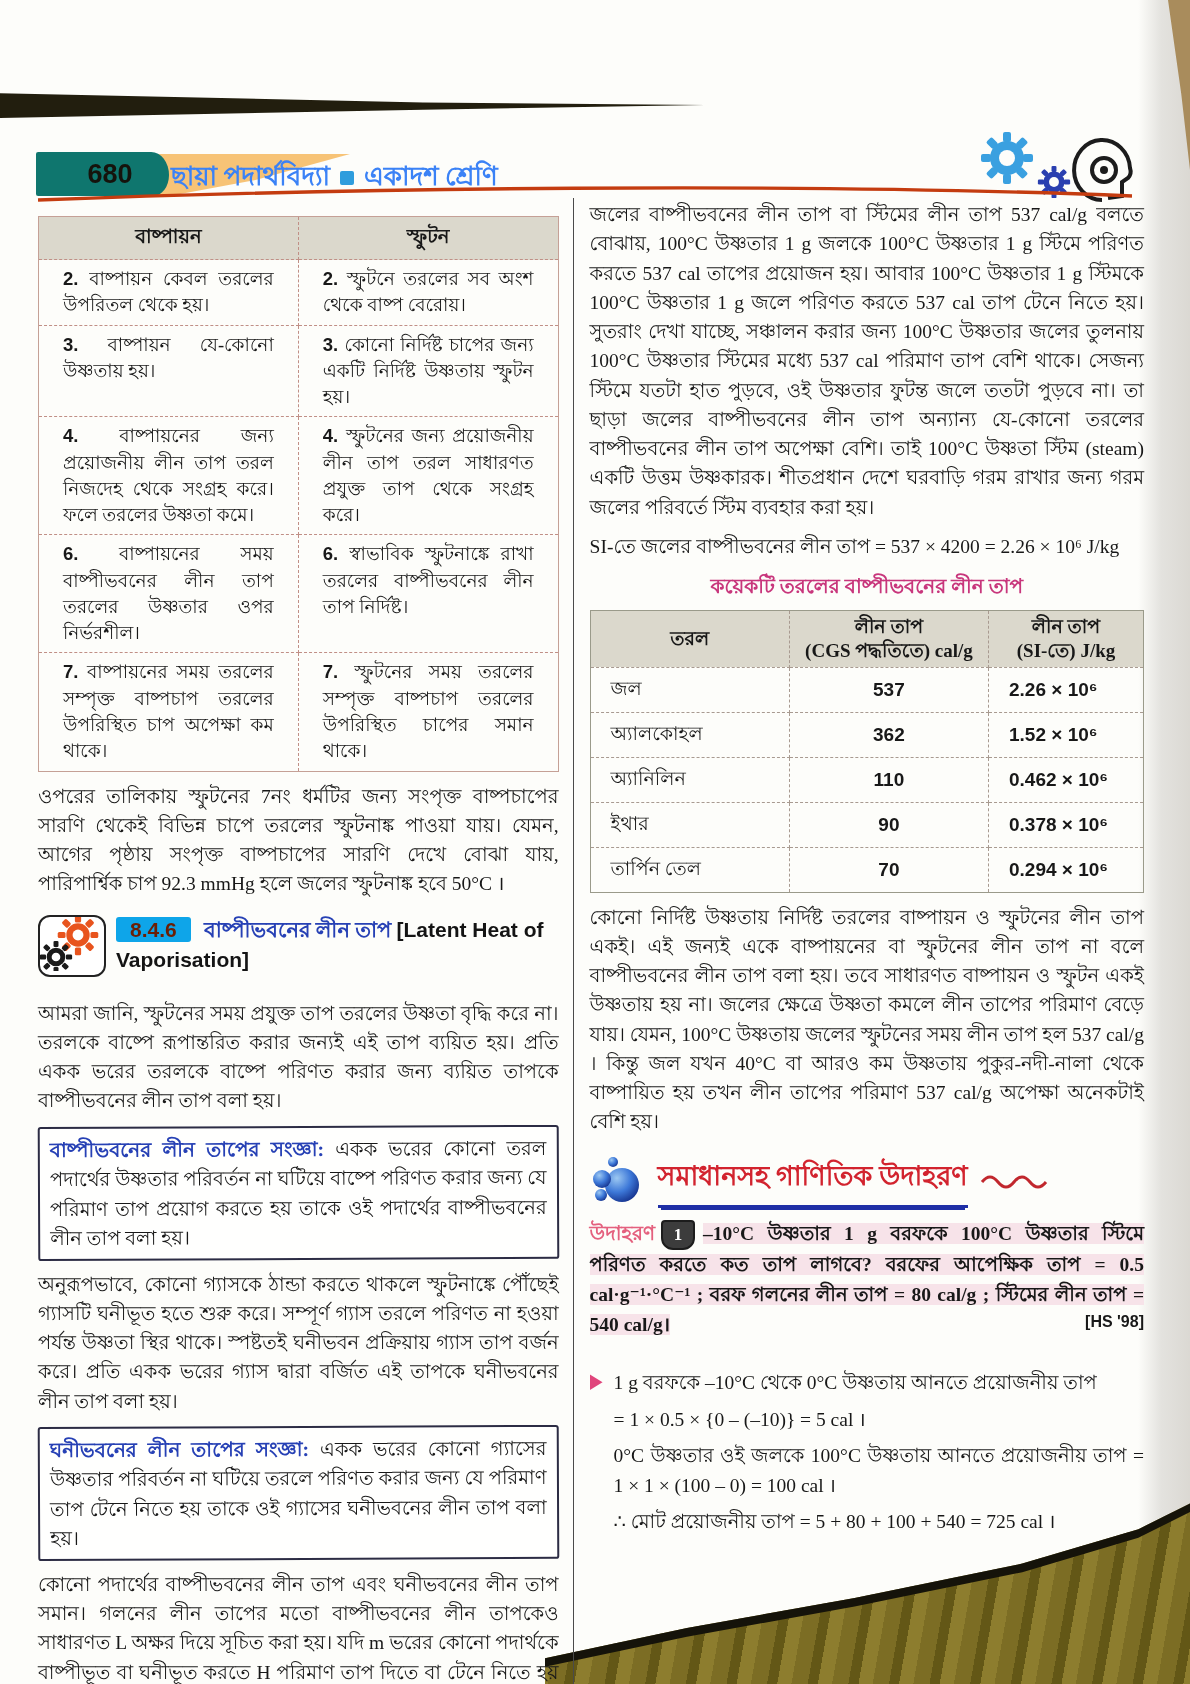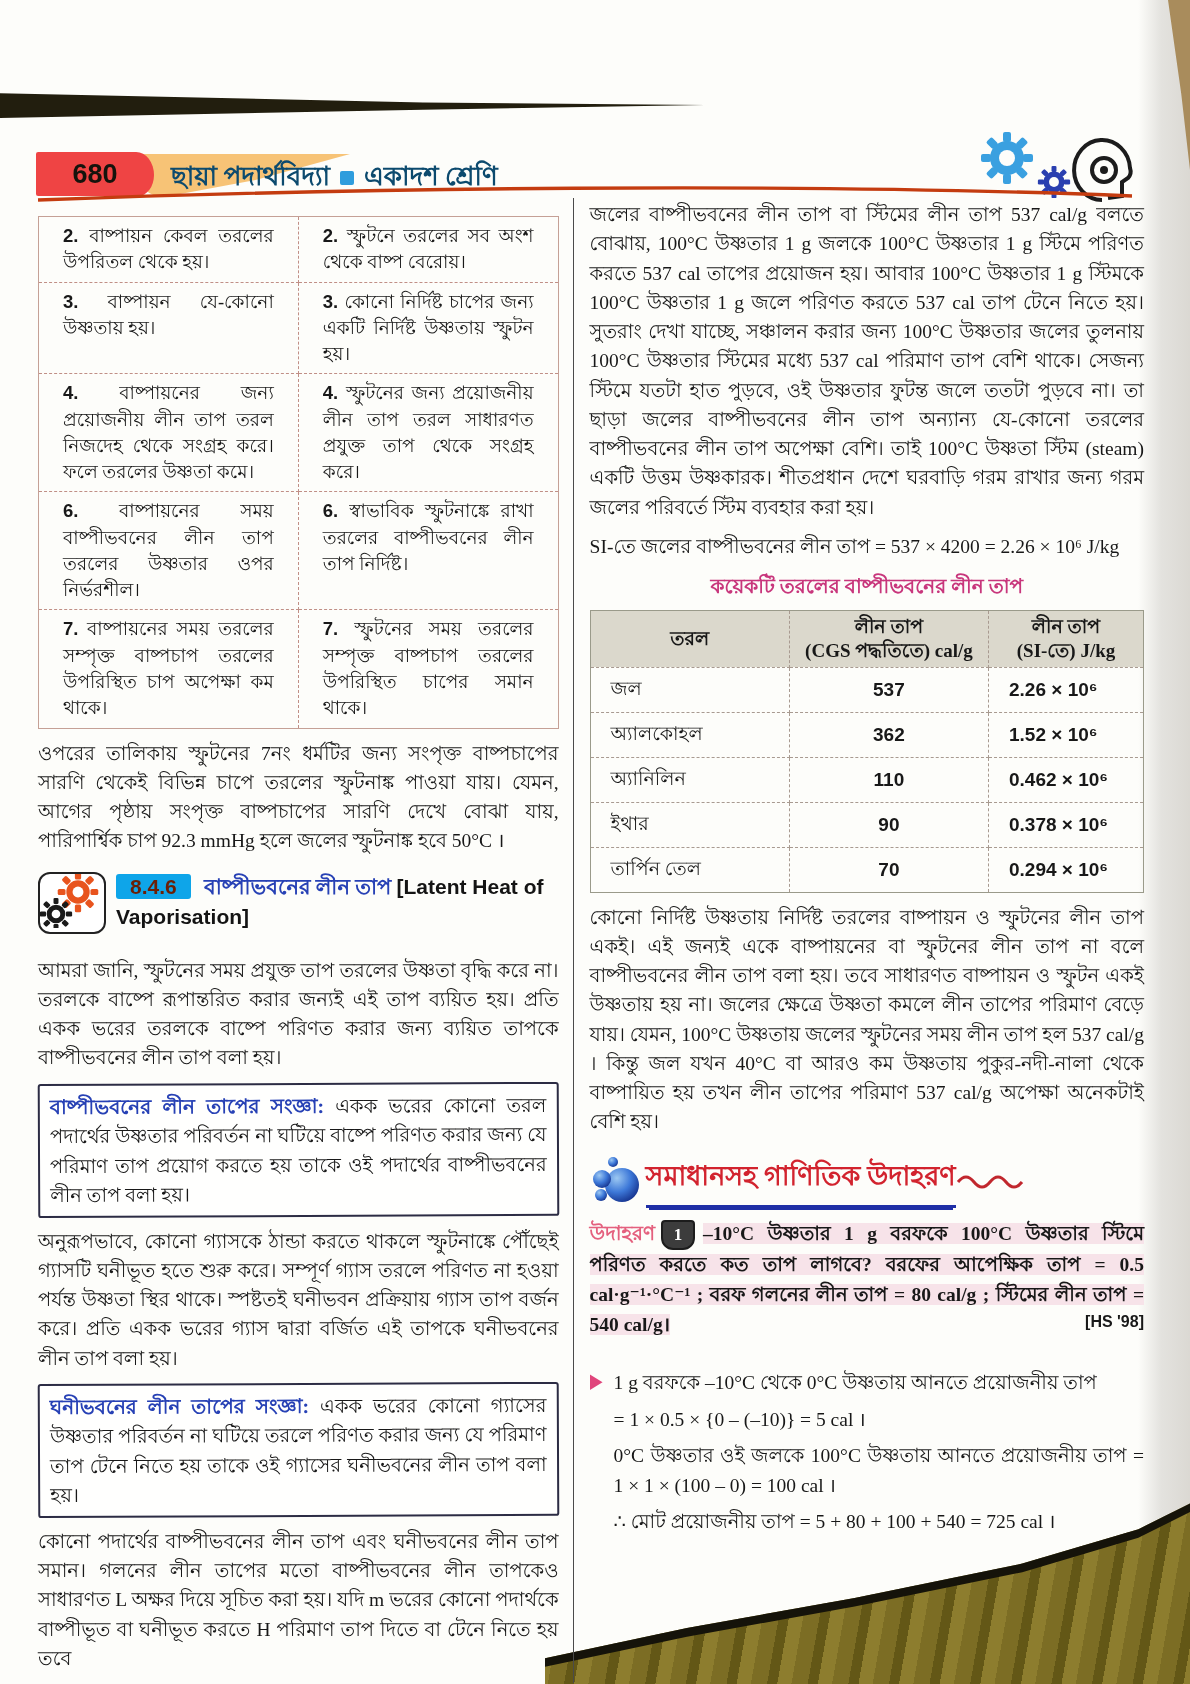--- a/index.html
+++ b/index.html
@@ -14,27 +14,27 @@
   .tan-corner{position:absolute;right:0;top:0;width:40px;height:170px;background:#a98c5c;
               clip-path:polygon(45% 0,100% 0,100% 100%,78% 55%);}
   .fabric{position:absolute;left:545px;bottom:0;width:645px;height:215px;
           background:repeating-linear-gradient(100deg,#7c6d24 0 16px,#635716 16px 26px,#8d7d2e 26px 40px);
           clip-path:polygon(0 100%,0 88%,22% 74%,48% 60%,74% 44%,92% 28%,100% 16%,100% 100%);}
   .fabric-line{position:absolute;left:545px;bottom:0;width:645px;height:215px;background:#15130a;
           clip-path:polygon(0 88%,22% 74%,48% 60%,74% 44%,92% 28%,100% 16%,100% 20%,92% 32%,74% 48%,48% 64%,22% 78%,0 92%);}
 
   
   .header{position:absolute;left:36px;top:148px;width:1100px;height:56px;}
-  .page-tab{position:absolute;left:0;top:4px;width:118px;height:44px;background:#ef4444;
+  .page-tab{position:absolute;left:0;top:4px;width:118px;height:44px;background:#0f766e;
             border-radius:4px 34px 30px 4px/4px 44px 40px 4px;
             display:flex;align-items:center;justify-content:center;
-            font-family:"Liberation Sans",sans-serif;font-weight:bold;font-size:27px;color:#15130c;}
+            font-family:"Liberation Sans",sans-serif;font-weight:bold;font-size:27px;color:#15130c;padding-left:15px;}
   .tab-swoosh{position:absolute;left:104px;top:6px;width:210px;height:42px;background:#f6b95e;
             clip-path:polygon(0 0,100% 0,55% 62%,14% 100%,0 100%);opacity:.85;border-radius:0 0 0 20px;}
-  .header-title{position:absolute;left:135px;top:8px;font-weight:bold;font-size:26px;color:#0c4a6e;
+  .header-title{position:absolute;left:135px;top:8px;font-weight:bold;font-size:26px;color:#3b82f6;
                 display:flex;align-items:center;gap:10px;}
   .blue-sq{display:inline-block;width:14px;height:14px;background:#2f9ddd;border-radius:2px;}
   .rule-svg{position:absolute;left:30px;top:178px;width:1110px;height:34px;}
 
   
   .gear-cluster{position:absolute;right:48px;top:120px;width:190px;height:90px;}
 
   
   .columns{position:absolute;left:38px;top:198px;width:1106px;display:flex;}
   .col-left{width:522px;padding-top:18px;}
@@ -65,21 +65,21 @@
 
   
   .tbl-title{color:#c8367c;font-weight:bold;text-align:center;font-size:20px;margin:8px 0 6px 0;}
   table.lat{width:100%;border-collapse:collapse;border:1.5px solid #9a9a8a;font-size:19px;}
   table.lat th{background:#dbd8cc;padding:4px 6px;border:1px dashed #a89a90;font-weight:bold;line-height:1.25;}
   table.lat td{border:1px dashed #a89a90;padding:6px 20px;}
   td.c{text-align:center;font-weight:bold;font-family:"Liberation Sans",sans-serif;}
   td.si{font-family:"Liberation Sans",sans-serif;font-weight:bold;}
 
   
-  .ex-head{display:flex;align-items:center;margin:18px 0 10px 0;}
+  .ex-head{display:flex;align-items:center;gap:12px;margin:18px 0 10px 0;}
   .ex-head-text{color:#d2232e;font-weight:bold;font-size:27px;border-bottom:3px solid #1f2fa6;
                 padding-bottom:5px;box-shadow:0 5px 0 -3px #1f2fa6;}
   .squiggle{width:70px;height:22px;}
   .ex-label{color:#e4607e;font-weight:bold;font-size:20px;margin-right:6px;}
   .badge{display:inline-flex;align-items:center;justify-content:center;width:30px;height:26px;background:#3c3c3c;
          color:#fff;font-weight:bold;border-radius:4px 4px 12px 12px;font-size:17px;border:2px solid #1c1c1c;margin-right:8px;}
   .question{font-size:19.5px;line-height:1.55;text-align:justify;}
   .q-hl{background:#f7e3e9;font-weight:bold;}
   .q-ref{float:right;font-family:"Liberation Sans",sans-serif;font-weight:bold;font-size:16px;}
   .sol{position:relative;padding-left:24px;margin-top:28px;}
@@ -152,20 +152,24 @@
   <svg class="rule-svg" viewBox="0 0 1110 34">
     <path d="M8,22 C 320,10 760,4 1102,18" fill="none" stroke="#c43c10" stroke-width="3.4"></path>
   </svg>
 
   <div class="columns">
 
     <div class="col-left">
 
       <table class="cmp">
         <tbody>
+            <tr>
+          <th>বাষ্পায়ন</th>
+          <th>স্ফুটন</th>
+        </tr>
         <tr>
           <td><span class="rownum">2.</span> <span>বাষ্পায়ন কেবল তরলের উপরিতল থেকে হয়।</span></td>
           <td><span class="rownum">2.</span> <span>স্ফুটনে তরলের সব অংশ থেকে বাষ্প বেরোয়।</span></td>
         </tr>
         <tr>
           <td><span class="rownum">3.</span> <span>বাষ্পায়ন যে-কোনো উষ্ণতায় হয়।</span></td>
           <td><span class="rownum">3.</span> <span>কোনো নির্দিষ্ট চাপের জন্য একটি নির্দিষ্ট উষ্ণতায় স্ফুটন হয়।</span></td>
         </tr>
         <tr>
           <td><span class="rownum">4.</span> <span>বাষ্পায়নের জন্য প্রয়োজনীয় লীন তাপ তরল নিজদেহ থেকে সংগ্রহ করে। ফলে তরলের উষ্ণতা কমে।</span></td>

